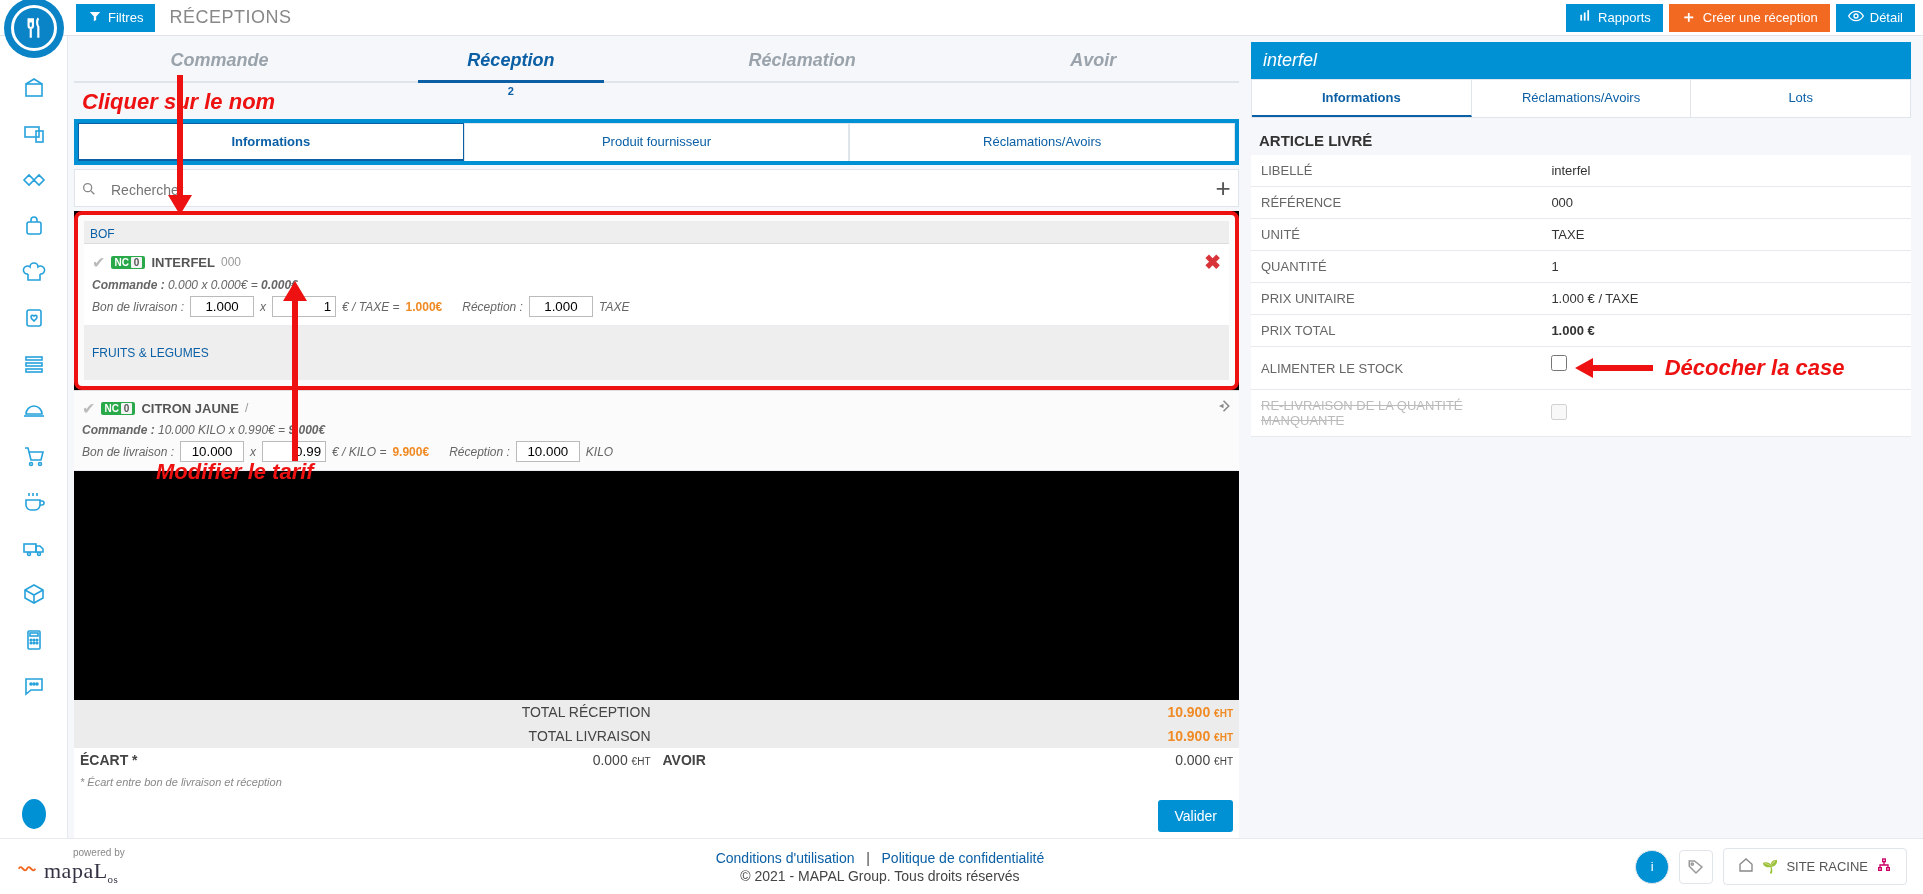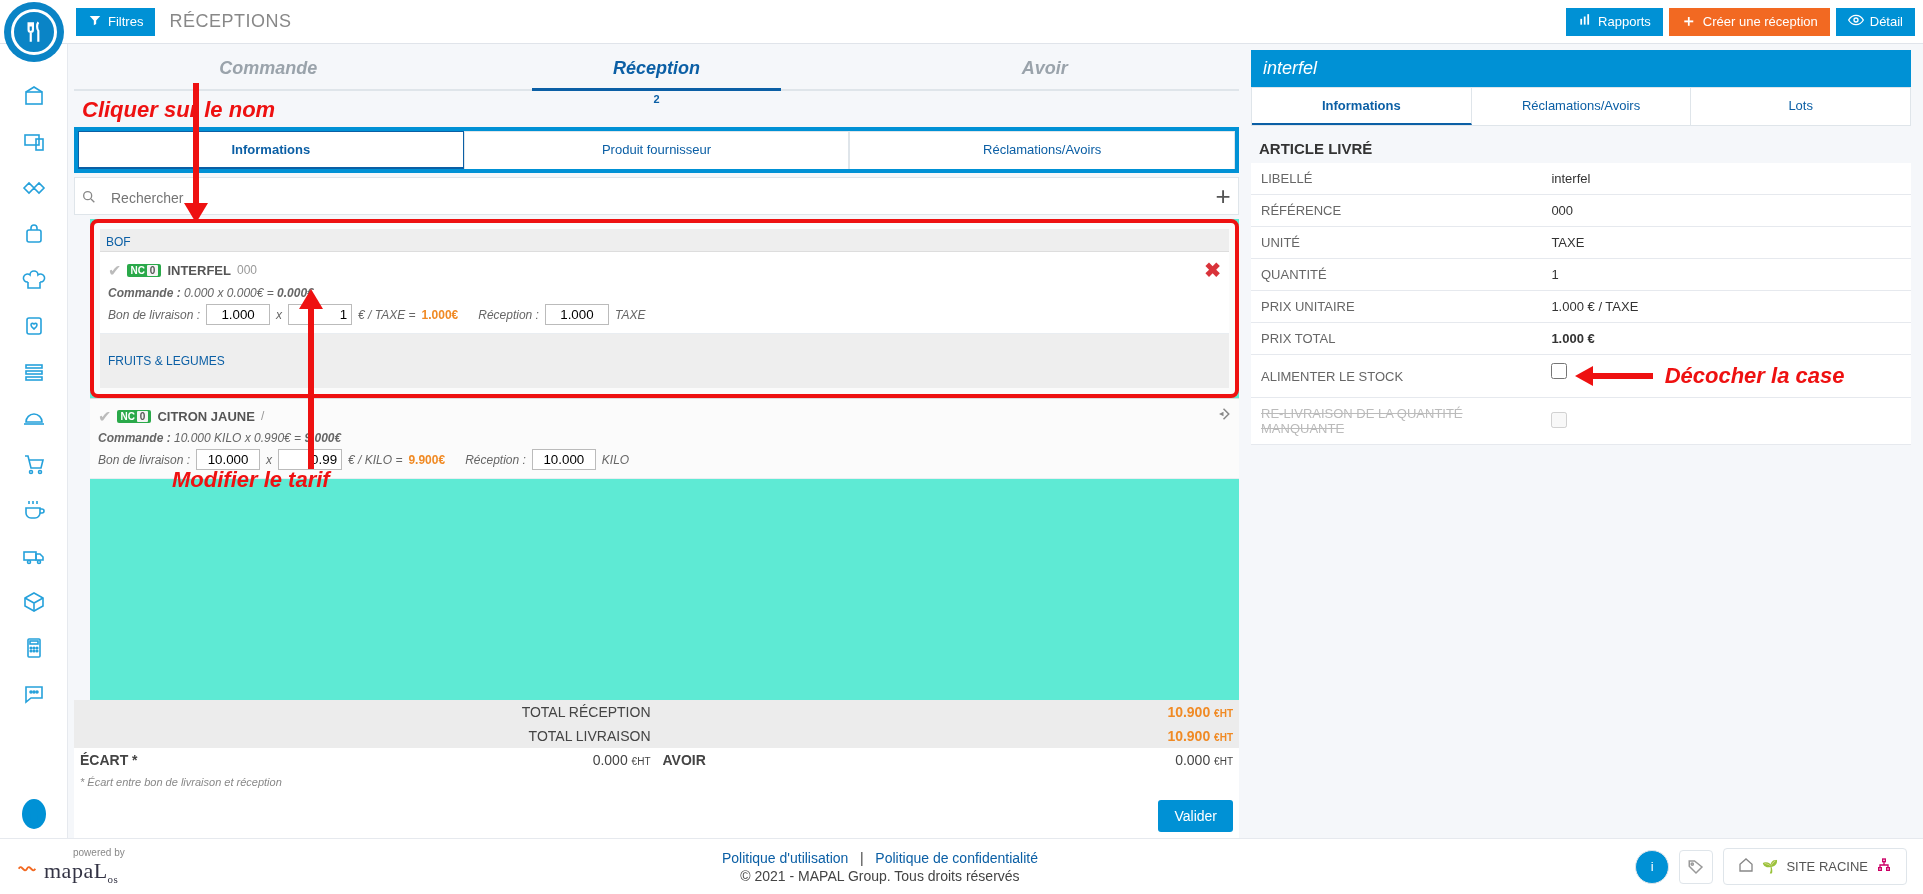--- a/index.html
+++ b/index.html
@@ -1,20 +1,20 @@
 <!DOCTYPE html>
 <html><head>
 <meta charset="utf-8">
 <style>
   * { box-sizing: border-box; margin: 0; padding: 0; }
   html, body { height: 100%; font-family: Arial, Helvetica, sans-serif; font-size: 13px; color: #333; background: #f5f7fa; }
   body { display: flex; flex-direction: column; }
 
   
-  .topbar { display: flex; align-items: center; height: 44px; background: #fff; border-bottom: 1px solid #e0e4ea; padding: 0 8px 0 0; }
+  .topbar { display: flex; align-items: center; height: 36px; background: #fff; border-bottom: 1px solid #e0e4ea; padding: 0 8px 0 0; }
   .logo-circle { width: 60px; height: 60px; background: #0a84c6; border-radius: 50%; display:flex; align-items:center; justify-content:center; margin-left: 4px; margin-top: 20px; z-index: 50; position: relative; }
   .logo-circle-inner { width: 46px; height: 46px; border: 3px solid #fff; border-radius: 50%; display:flex; align-items:center; justify-content:center; color:#fff; font-size:22px;}
   .filters-btn { background: #0091d5; color:#fff; height:28px; padding:0 12px; border:none; margin-left: 12px; display:flex; align-items:center; gap:6px; font-size:13px; }
   .page-title { margin-left: 14px; color:#888; font-size: 18px; letter-spacing: .5px; font-weight: 400; }
   .topbar-spacer { flex:1; }
   .top-btn { height:28px; padding: 0 12px; color:#fff; border:none; margin-left:6px; display:flex; align-items:center; gap:6px; font-size:13px; }
   .top-btn.blue { background:#0091d5; }
   .top-btn.orange { background:#f26922; }
 
   
@@ -47,21 +47,21 @@
   .subtabs { display:flex; gap:0; background:#fff; }
   .subtab { flex:1; text-align:center; padding:10px 4px; font-size:13px; color:#0b5fa5; background:#fff; border:1px solid #dfe5ea; border-bottom:none; }
   .subtab.active { border:1px solid #0b5fa5; border-bottom:2px solid #0b5fa5; font-weight:600; }
 
   .search-row { display:flex; align-items:center; background:#fff; margin-top:4px; border:1px solid #cfd6dd; }
   .search-row input { border:none; flex:1; padding:8px 8px; font-size:14px; outline:none; }
   .search-row .mag { width:28px; text-align:center; color:#888; }
   .add-plus { width:22px; text-align:center; font-size:26px; color:#555; margin-left:6px; margin-right:4px; font-weight:300; }
 
   
-  .list-area { background:#5eead4; flex:1; overflow: visible; position: relative; margin-top:4px;margin-left:16px; }
+  .list-area { background:#000000; flex:1; overflow: visible; position: relative; margin-top:4px; }
   .redbox { border:4px solid #e11; border-radius:8px; margin:0; padding:6px 6px 6px 6px; background:#fbfbfb; position:relative; }
   .category-header { color:#0b5fa5; font-size:12px; padding: 6px 4px 2px 6px; background:#eee; border-bottom:1px solid #ddd; }
   .item-block { background:#fff; padding:6px 8px 8px 8px; border-bottom:1px solid #e9edf1; }
   .item-head { display:flex; align-items:center; gap:6px; }
   .check-icon { color:#bbb; font-size:16px; }
   .nc-badge { background:#2aa94a; color:#fff; font-size:10px; font-weight:700; padding:1px 3px; border-radius:2px; display:flex; align-items:center; gap:2px; }
   .nc-badge .zero { background:#f4f4f4; color:#555; padding:0 3px; border-radius:1px; font-size:10px; }
   .item-name { font-weight:700; color:#555; }
   .item-ref  { color:#999; font-size:12px; }
   .item-head .spacer { flex:1; }
@@ -282,20 +282,21 @@
   <div class="content">
 
     <div class="col-left relwrap">
 
       <div class="primary-tabs">
         <div class="primary-tab"><span>Commande</span></div>
         <div class="primary-tab active">
           <span>Réception</span>
           <span class="count">2</span>
         </div>
+        <div class="primary-tab"><span>Réclamation</span></div>
         <div class="primary-tab"><span>Avoir</span></div>
       </div>
 
       <div class="annotation-red anno1">Cliquer sur le nom</div>
 
       <div class="blue-panel">
         <div class="subtabs">
           <div class="subtab active">Informations</div>
           <div class="subtab">Produit fournisseur</div>
           <div class="subtab">Réclamations/Avoirs</div>
@@ -482,21 +483,21 @@
   <div class="brand">
     <svg width="22" height="22" viewBox="0 0 24 24" stroke="#f26922" fill="none" stroke-width="2">
         <path d="M3 15c3-6 6 6 9 0s6 6 9 0"></path>
       </svg>
     <div>
       <small>powered by</small>
       <span class="logo-text"><span>mapaL</span><sub style="font-size:11px;">os</sub></span>
     </div>
   </div>
   <div class="footer-center">
-    <a href="#">Politique d'utilisation</a>
+    <a href="#">Conditions d'utilisation</a>
     &nbsp;&nbsp;|&nbsp;&nbsp;
     <a href="#">Politique de confidentialité</a>
     <div style="margin-top:2px;">© 2021 - MAPAL Group. Tous droits réservés</div>
   </div>
   <div class="footer-right">
     <div class="footer-icon" style="background:#0091d5;color:#fff;border-radius:50%;">i</div>
     <div class="footer-icon">
       <svg width="18" height="18" viewBox="0 0 24 24" fill="none" stroke="#999" stroke-width="2">
           <path d="M20 12l-8 8-9-9V4h7z"></path>
           <circle cx="7" cy="8" r="1.5"></circle>

